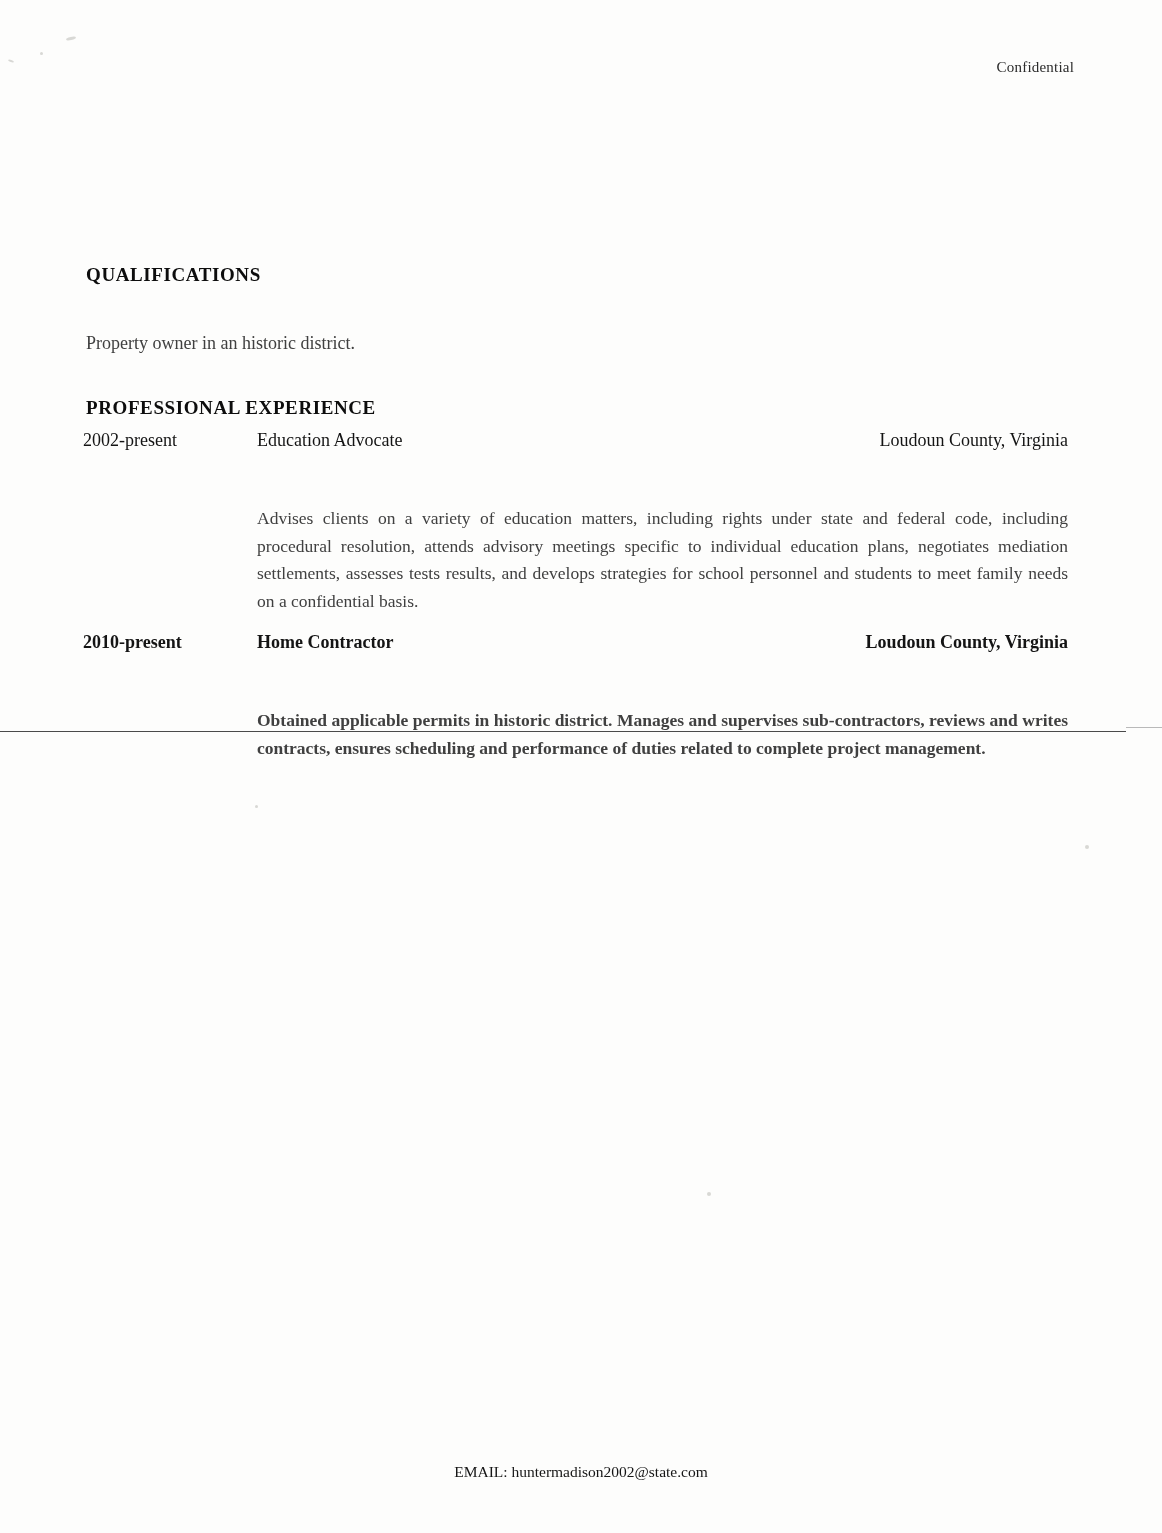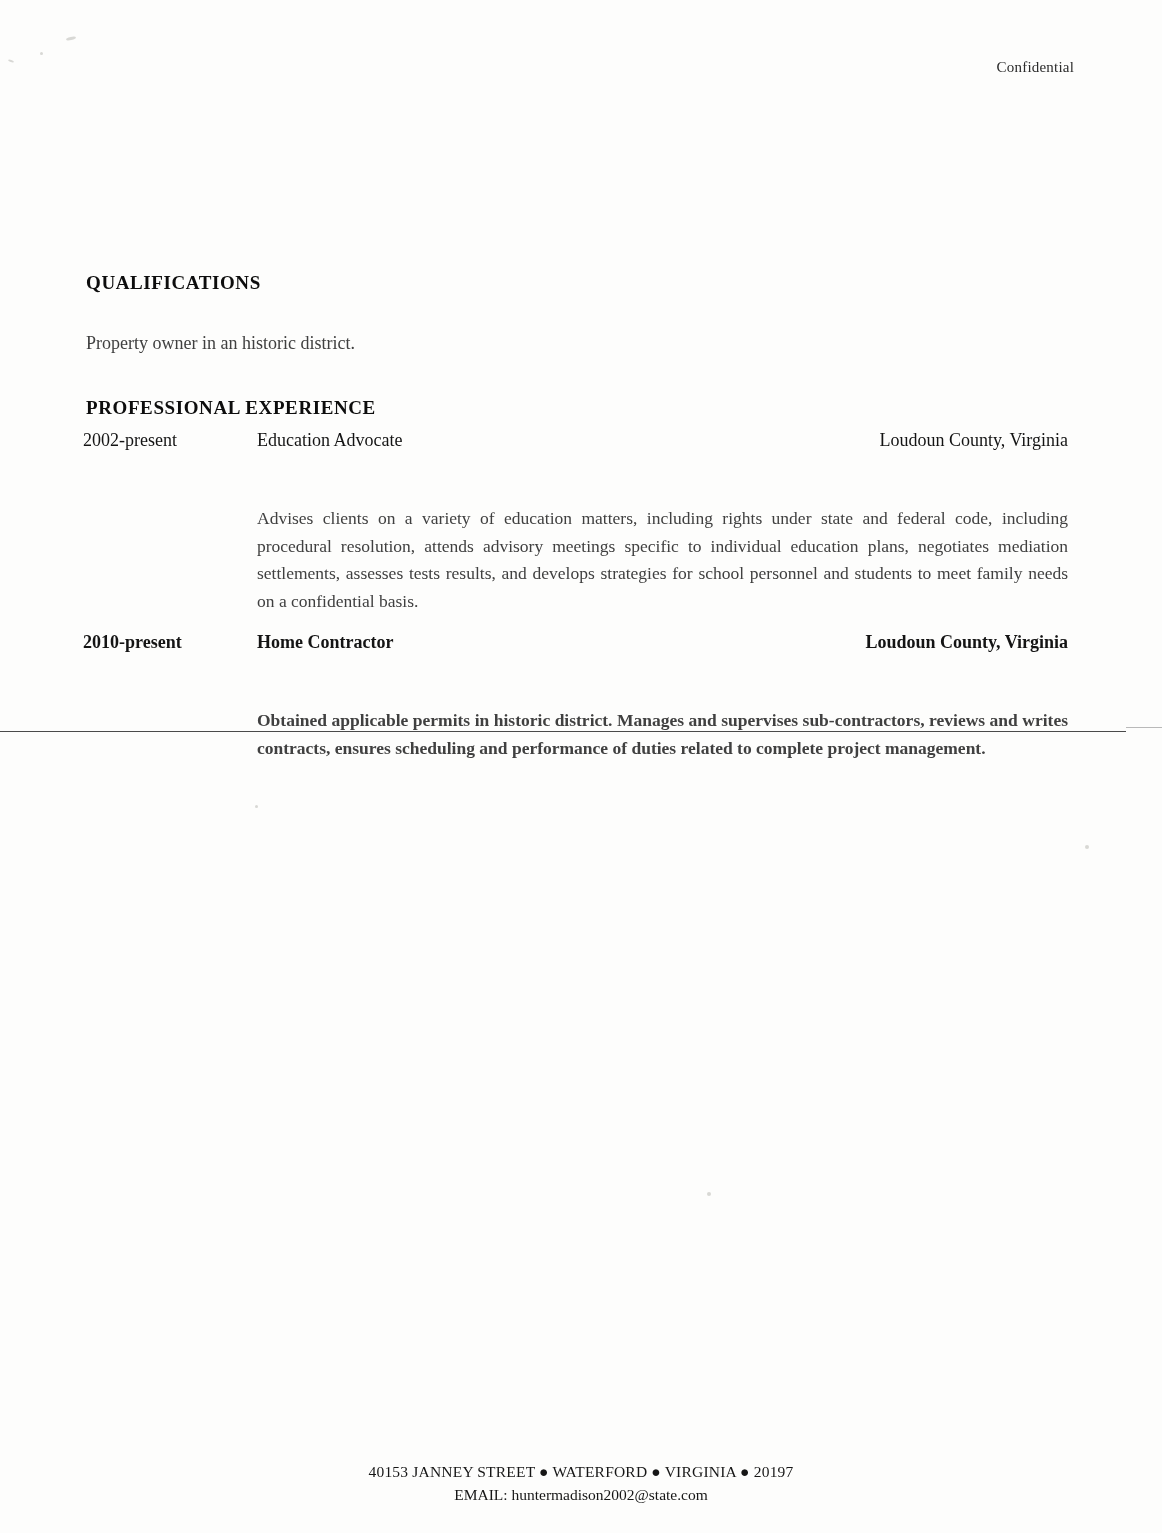--- a/index.html
+++ b/index.html
@@ -54,21 +54,21 @@
   }
 
   .section-title {
     position: absolute;
     left: 86px;
     font-size: 19px;
     font-weight: bold;
     letter-spacing: .6px;
     color: #0d0d0d;
   }
-  #qual-title { top: 256px; }
+  #qual-title { top: 248px; }
   #exp-title  { top: 381px; }
 
   .qual-text {
     position: absolute;
     left: 86px;
     top: 333px;
     font-size: 18px;
     color: #404040;
   }
 
@@ -180,17 +180,16 @@
       <span class="job-title">Home Contractor</span>
       <span class="job-location">Loudoun County, Virginia</span>
     </div>
     <p class="job-desc">Obtained applicable permits in historic district.  Manages and supervises sub-contractors, reviews and writes contracts, ensures scheduling and performance of duties related to complete project management.</p>
   </div>
 
   <div class="fold-line" style="width:1126px;"></div>
   <div class="fold-line soft" style="left:1126px;width:36px;top:727px;"></div>
 
   <div class="footer">
-    <div class="line1">40153 JANNEY STREET ● WATERFORD ● VIRGINIA ● 20197</div>
     <div class="line3">EMAIL: huntermadison2002@state.com</div>
   </div>
 
 </div>
 
 </body></html>

